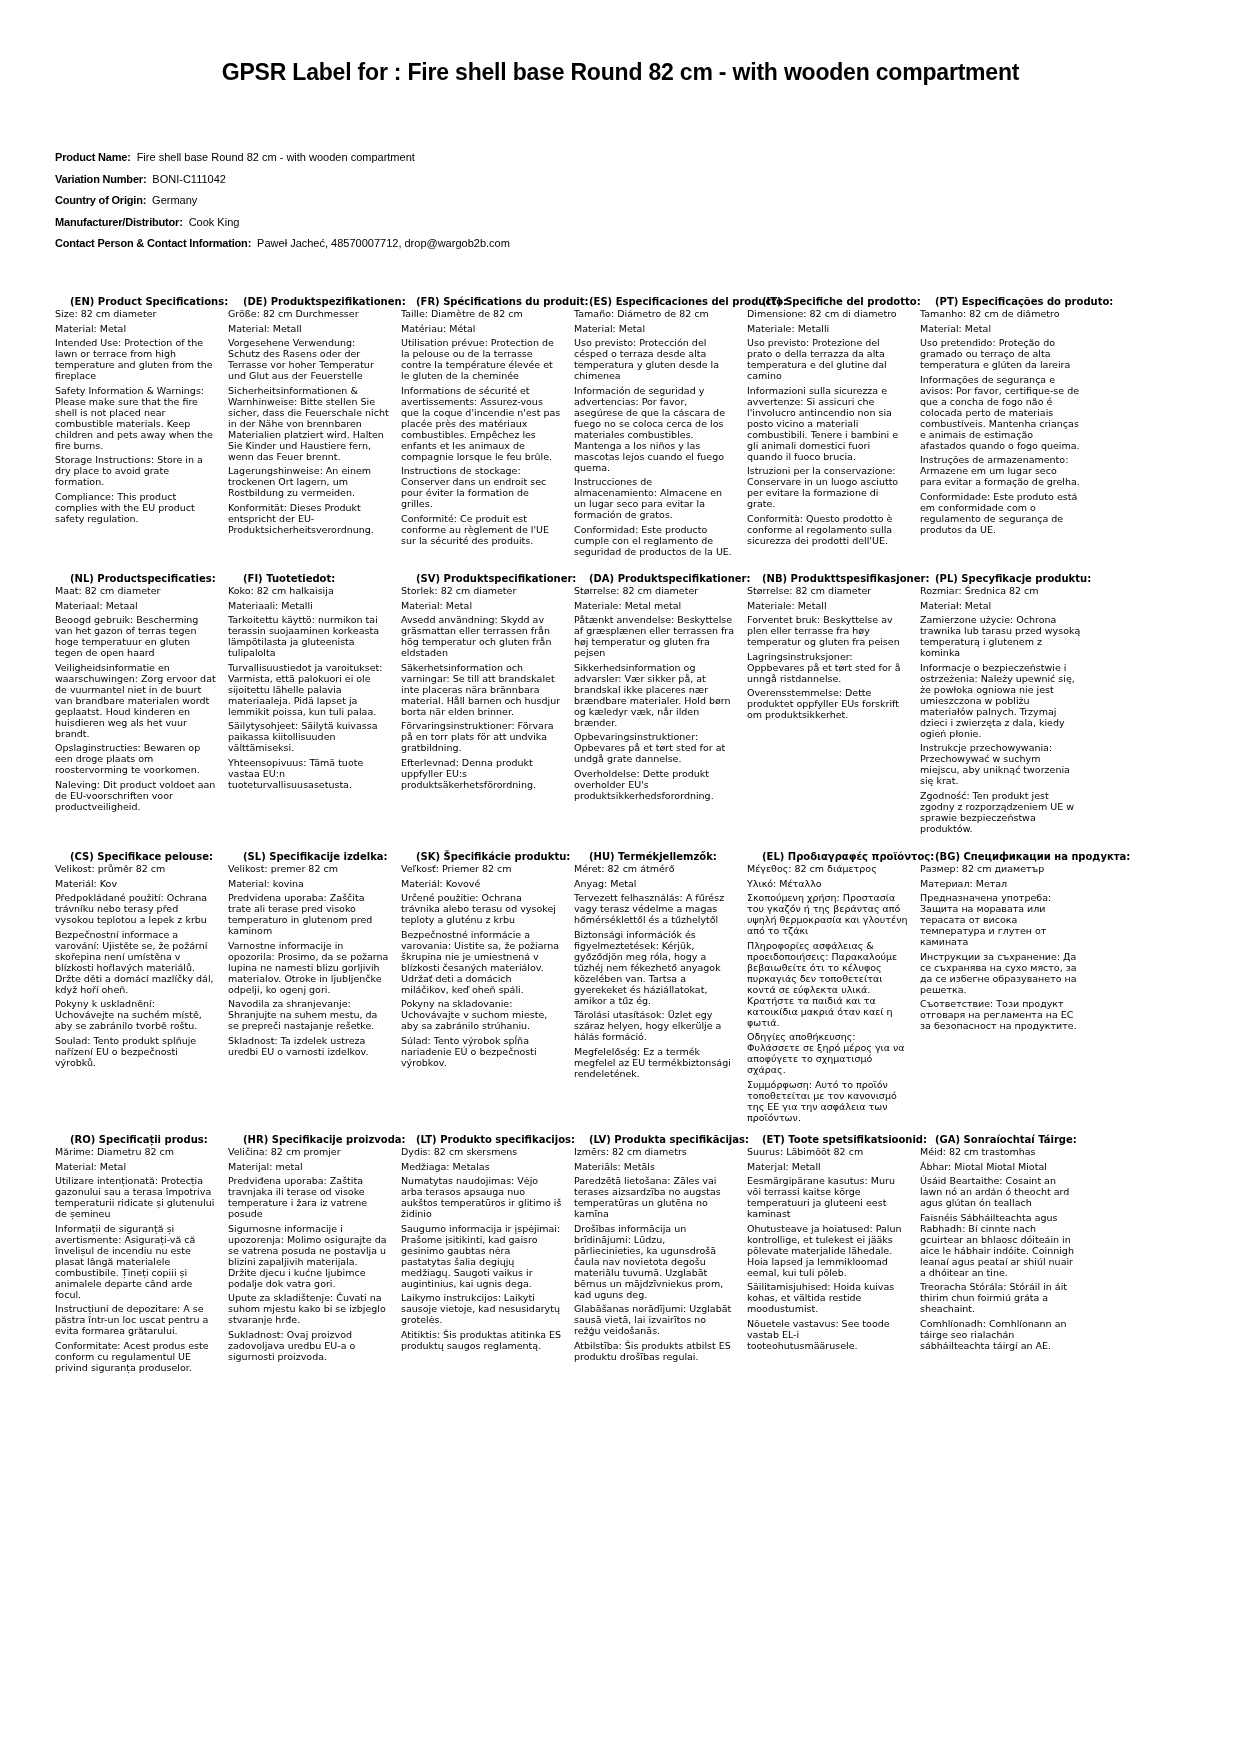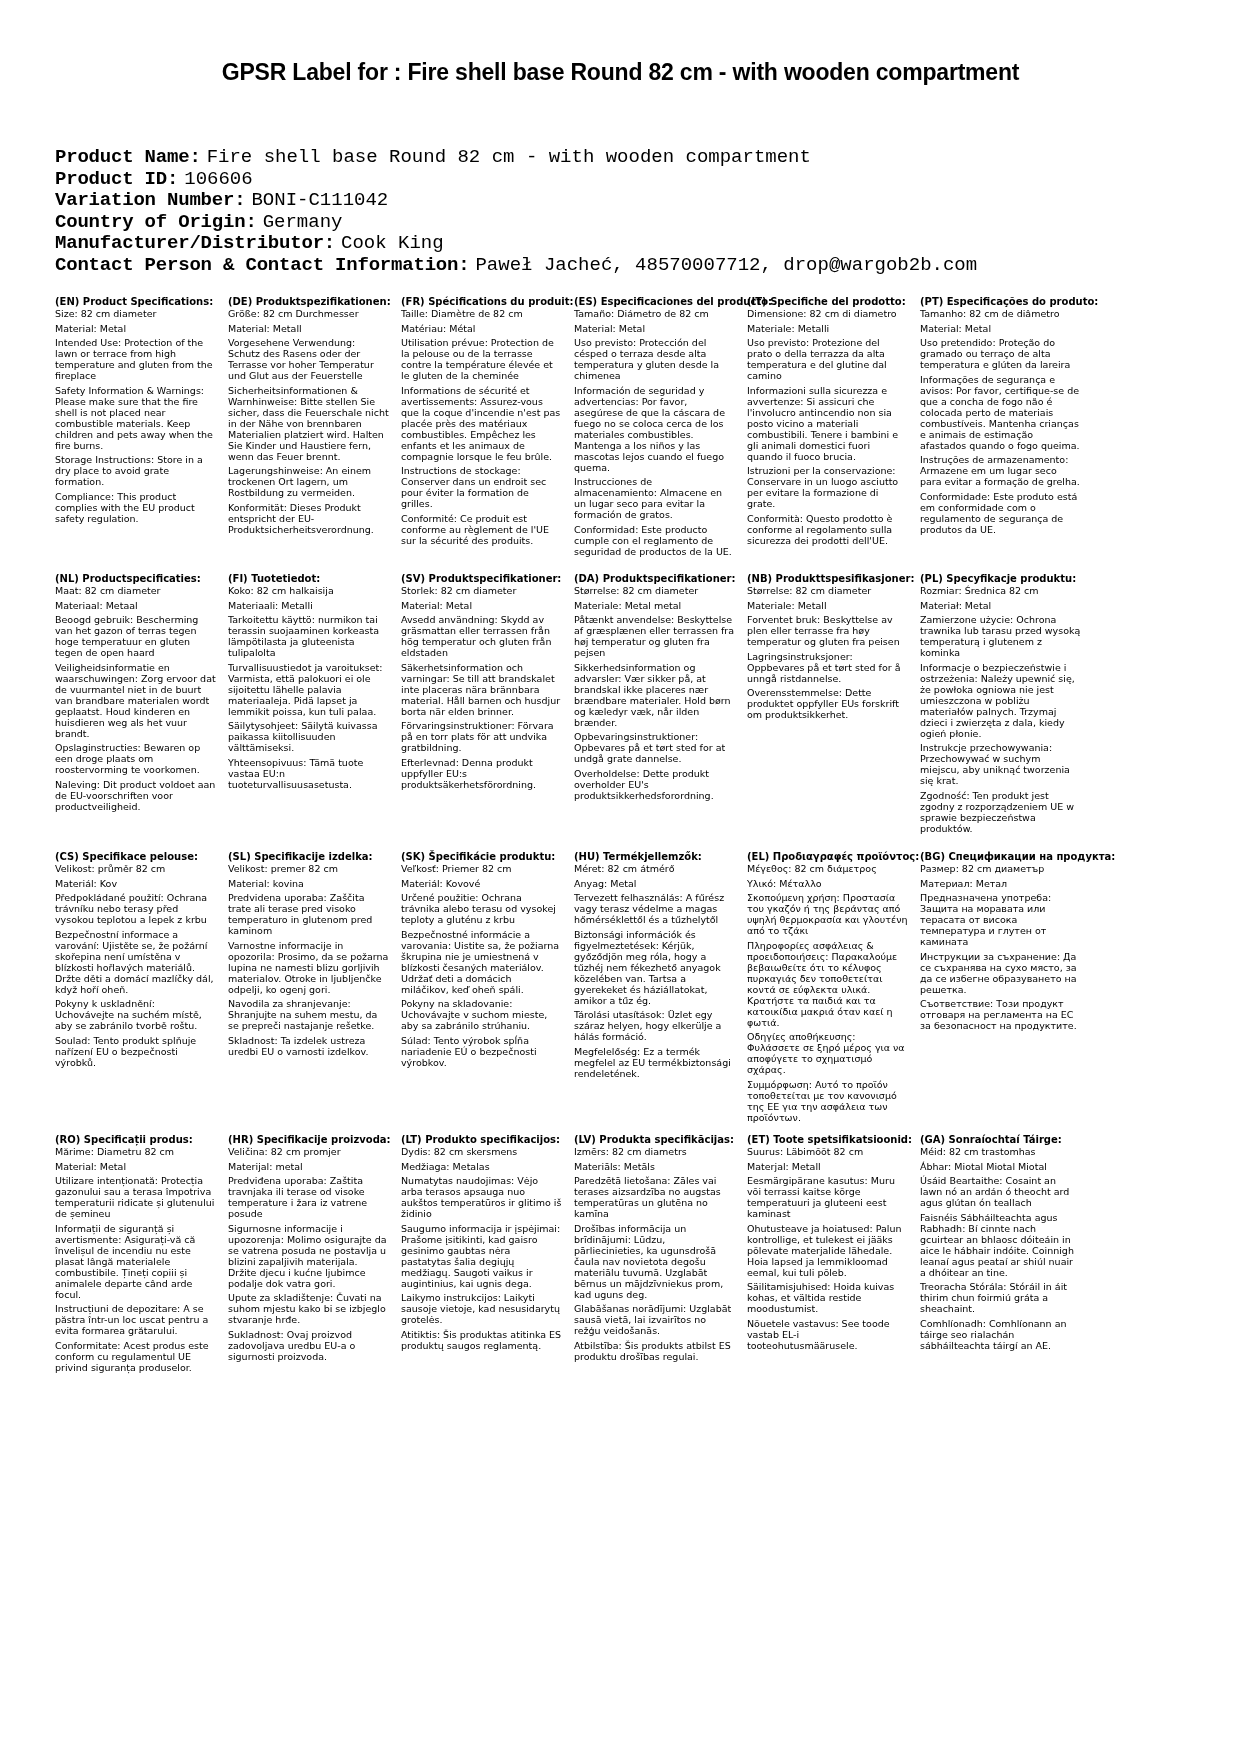--- a/index.html
+++ b/index.html
@@ -11,39 +11,39 @@
     position:absolute; top:56px; left:0; width:100%;
     display:flex; justify-content:center;
   }
   .doc-title h1 {
     margin:0; max-width:830px; text-align:center;
     font-family:"Liberation Sans", sans-serif;
     font-size:23px; font-weight:bold; line-height:1.45; letter-spacing:-0.2px;
   }
   .product-info {
     position:absolute; top:147px; left:55px; width:1100px;
-    font-family:Liberation Mono, monospace; font-size:19px; line-height:21.5px;
+    font-family:Liberation Sans, sans-serif; font-size:11px; line-height:21.5px;
   }
   .info-label { font-weight:bold; letter-spacing:-0.2px; }
   .info-value { margin-left:6px; }
   .spec-grid {
     position:absolute; top:296px; left:55px;
     display:grid;
     grid-template-columns:repeat(6, 173px);
     grid-template-rows:277px 278px 283px auto;
   }
   .spec-block {
     font-family:"DejaVu Sans", sans-serif;
     font-size:9.5px; line-height:11px;
     padding-right:12px;
     overflow:visible;
   }
   .spec-heading {
     font-weight:bold; font-size:10px; white-space:nowrap;
-    margin:0 0 1px 0;
+    margin:0 0 1px 15px;
   }
   .spec-p {
     margin:0 0 3.5px 0;
     overflow-wrap:break-word; word-break:break-word;
   }
   .barcode-area { position:absolute; left:432px; top:1583px; width:330px; }
   .barcode-svg { display:block; }
   .barcode-digits {
     position:absolute; top:50px; left:0; width:100%;
     font-family:"DejaVu Sans", sans-serif; font-size:21px; color:#000;
@@ -61,23 +61,20 @@
 
   <div class="doc-title">
     <h1>GPSR Label for : Fire shell base Round 82 cm - with wooden compartment</h1>
   </div>
 
   <div class="product-info">
   <div class="info-line">
     <span class="info-label">Product Name:</span><span class="info-value">Fire shell base Round 82 cm - with wooden compartment</span>
   </div>
 
-  <div class="info-line">
-    <span class="info-label">Product ID:</span><span class="info-value">106606</span>
-  </div>
 
   <div class="info-line">
     <span class="info-label">Variation Number:</span><span class="info-value">BONI-C111042</span>
   </div>
 
   <div class="info-line">
     <span class="info-label">Country of Origin:</span><span class="info-value">Germany</span>
   </div>
 
   <div class="info-line">

